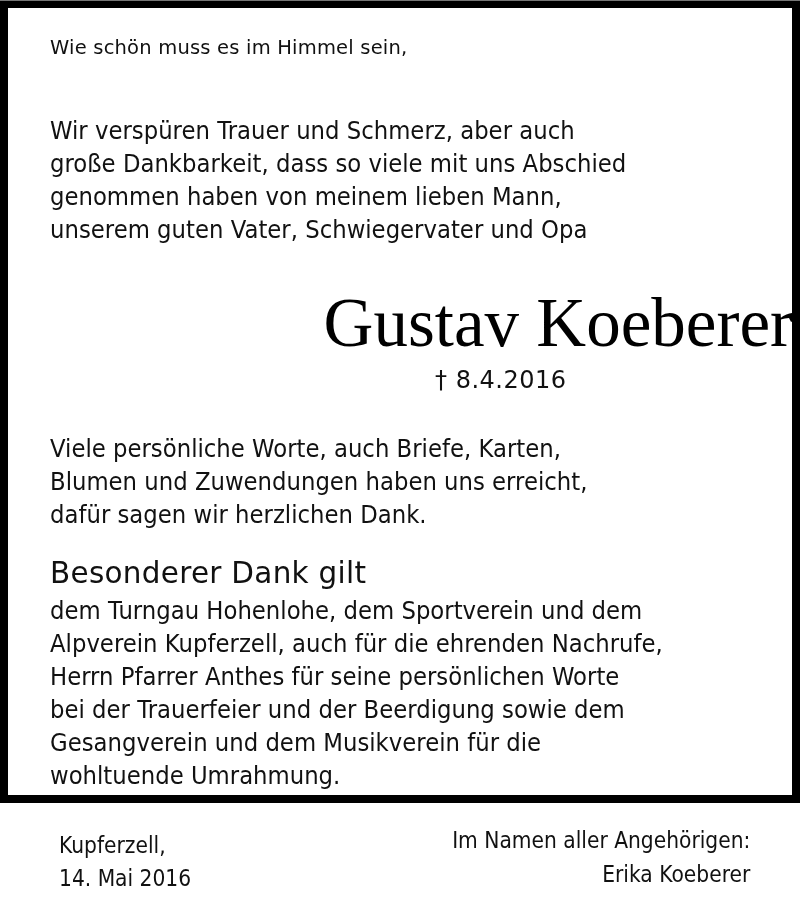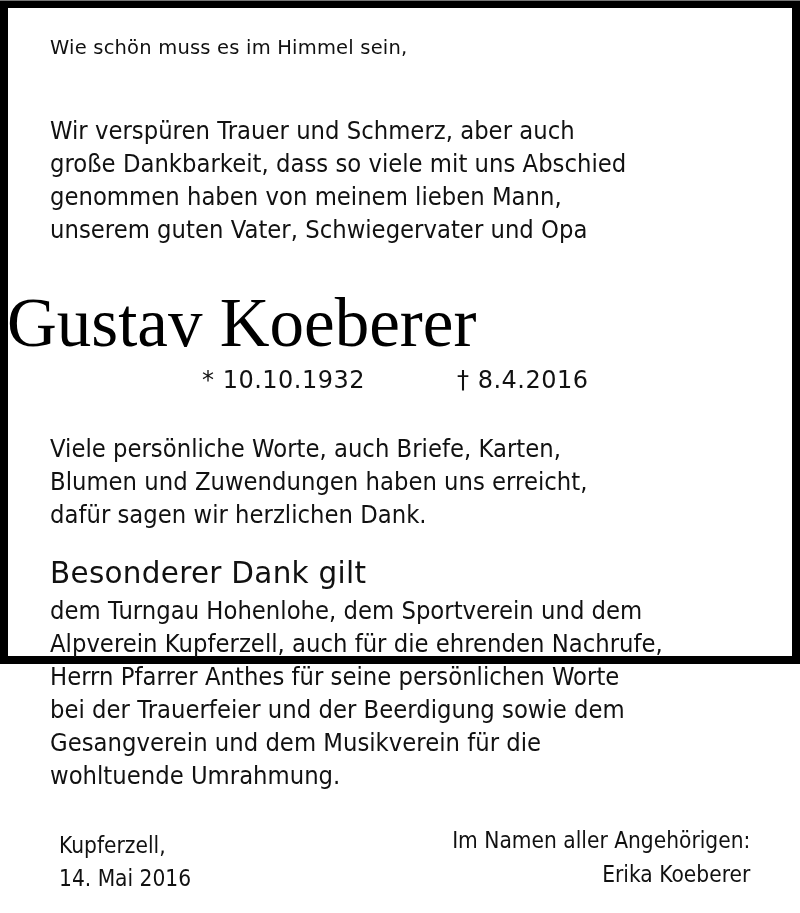--- a/index.html
+++ b/index.html
@@ -1,38 +1,38 @@
 <!DOCTYPE html>
 <html><head>
 <meta charset="utf-8">
 <style>
   html, body { margin: 0; padding: 0; background: #ffffff; }
   body { width: 800px; height: 913px; overflow: hidden; }
   .frame {
     position: absolute; left: 0; top: 0;
-    width: 800px; height: 664px; box-sizing: border-box;
+    width: 800px; height: 803px; box-sizing: border-box;
     border: 7px solid #000; border-top-width: 7px;
     box-shadow: inset 0 0 0 1px #000;
     background: #fff;
     font-family: "DejaVu Sans", sans-serif; color: #111;
   }
   .frame::before {
     content: ""; position: absolute; left: -7px; top: -7px; right: -7px; height: 1px; background: #777;
   }
   .blk { position: absolute; left: 43px; margin: 0; }
   .motto { top: 26px; font-size: 19.5px; line-height: 29px; letter-spacing: 0.2px; }
   .intro { top: 107px; font-size: 24.5px; line-height: 33px; transform: scaleX(0.93); transform-origin: left top; white-space: nowrap; }
   .name {
-    position: absolute; left: 0; right: 0; top: 276px; text-align: left;
+    position: absolute; left: 0; right: 0; top: 276px; text-align: right;
     font-family: "Liberation Serif", serif; font-size: 69px; line-height: 80px; color: #000;
     transform: scaleX(1.0);
   }
   .dates { position: absolute; top: 357px; font-size: 24px; line-height: 32px; letter-spacing: 0.5px; }
   .born { left: 195px; }
-  .died { left: 450px; text-align: center; }
+  .died { left: 428px; text-align: center; }
   .thanks { top: 425px; font-size: 24.5px; line-height: 33px; transform: scaleX(0.93); transform-origin: left top; white-space: nowrap; }
   .special-title { top: 545px; font-size: 31px; line-height: 40px; letter-spacing: 0.3px; transform: scaleX(0.95); transform-origin: left top; white-space: nowrap; }
   .special { top: 587px; font-size: 24.5px; line-height: 33px; transform: scaleX(0.93); transform-origin: left top; white-space: nowrap; }
   .line { display: block; }
   .place { position: absolute; left: 52px; top: 822px; font-size: 22.5px; line-height: 33px; transform: scaleX(0.9); transform-origin: left top; white-space: nowrap; }
   .sign { position: absolute; right: 43px; top: 816px; font-size: 22.5px; line-height: 34px; text-align: right; transform: scaleX(0.9); transform-origin: right top; white-space: nowrap; }
 </style>
 </head>
 <body>
 
@@ -44,21 +44,20 @@
 
   <div class="blk intro">
     <span class="line">Wir verspüren Trauer und Schmerz, aber auch</span>
     <span class="line">große Dankbarkeit, dass so viele mit uns Abschied</span>
     <span class="line">genommen haben von meinem lieben Mann,</span>
     <span class="line">unserem guten Vater, Schwiegervater und Opa</span>
   </div>
 
   <div class="name">Gustav Koeberer</div>
 
-  <span class="dates born">* 10.10.1932</span>
   <span class="dates died">† 8.4.2016</span>
 
   <div class="blk thanks">
     <span class="line">Viele persönliche Worte, auch Briefe, Karten,</span>
     <span class="line">Blumen und Zuwendungen haben uns erreicht,</span>
     <span class="line">dafür sagen wir herzlichen Dank.</span>
   </div>
 
   <div class="blk special-title">Besonderer Dank gilt</div>
 

